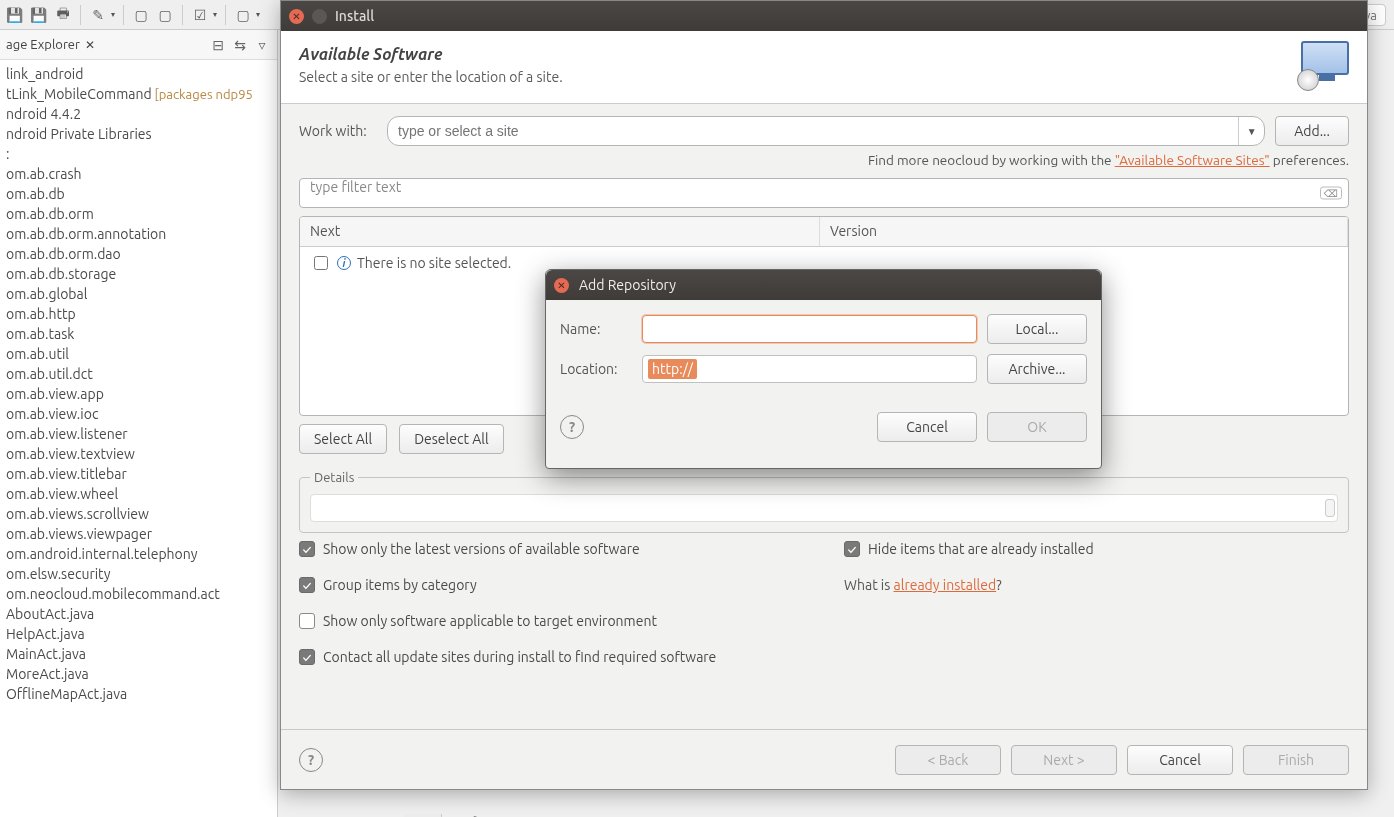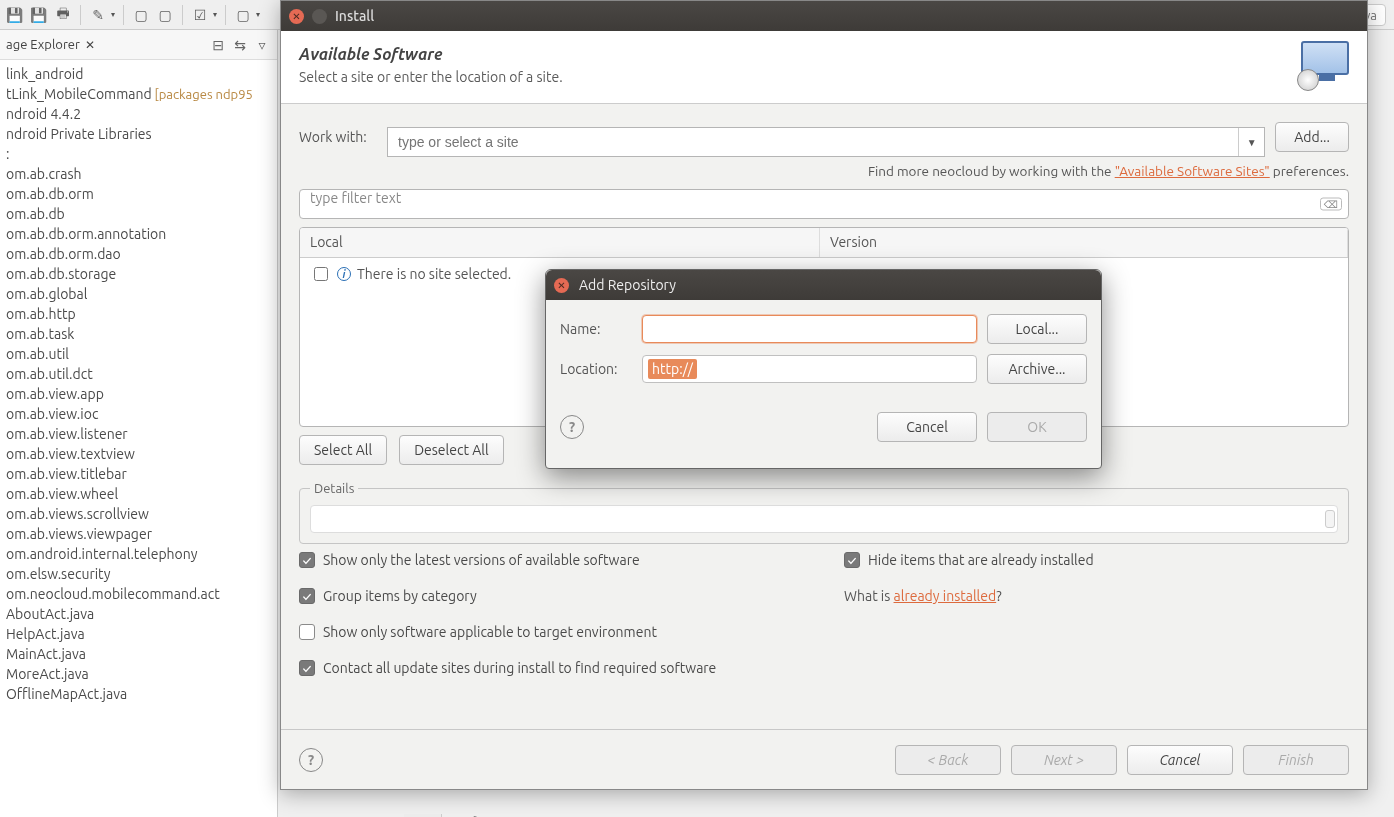--- a/index.html
+++ b/index.html
@@ -69,21 +69,21 @@
   .iw-header h1 { margin:0 0 6px 0; font-size:16px; font-weight:bold; color:#444;font-style:italic;}
   .iw-header .sub { color:#5a5a5a; font-size:14px;}
   .iw-header .monitor-icon { position:absolute; right:14px; top:10px; width:52px; height:44px; }
   .monitor-icon .screen{ width:48px;height:34px;border:2px solid #4a6fa5;border-radius:3px; background:linear-gradient(#cfe0f5,#a3c2e8); position:relative;}
   .monitor-icon .stand{ width:16px;height:6px;background:#4a6fa5;margin:0 auto;}
   .monitor-icon .disc{ position:absolute; left:-4px; bottom:-6px; width:22px;height:22px;border-radius:50%; background:radial-gradient(#fff,#c8c8c8); border:1px solid #888;}
 
   .iw-body { padding:12px 18px; }
   .workwith-row { display:flex; align-items:center; gap:10px; }
   .workwith-row label{ color:#555; font-size:14px; min-width:78px;}
-  .combo { flex:1; display:flex; height:30px; border:1px solid #b5b5b5; border-radius:0; background:#fff;margin-top:11px;}
+  .combo { flex:1; display:flex; height:30px; border:1px solid #b5b5b5; border-radius:12px; background:#fff;}
   .combo input { flex:1; border:none; outline:none; padding:0 10px; font-size:14px; color:#888; background:transparent; border-radius:4px 0 0 4px;}
   .combo .arrow{ width:26px; display:flex;align-items:center;justify-content:center; border-left:1px solid #ccc; color:#555; font-size:10px;}
   .btn { height:30px; border:1px solid #b5b5b5; background:linear-gradient(#fdfdfd,#ececec); border-radius:4px; padding:0 18px; font-size:14px; color:#444; display:inline-flex; align-items:center; justify-content:center; cursor:pointer;}
   .btn.small{ padding:0 14px;}
   .btn.disabled{ color:#aaa; background:#ececec;}
   .find-row{ text-align:right; font-size:13.5px; color:#555; margin-top:6px;}
   .find-row a, a.olink { color:#dd6a3d; text-decoration:underline; }
 
   .filter-input { width:100%; height:30px; margin-top:10px; border:1px solid #b5b5b5; border-radius:4px; padding:0 10px; font-size:14px; color:#888; background:#fff; position:relative;}
   .filter-input .clear{ position:absolute; right:6px; top:50%; transform:translateY(-50%); border:1px solid #bbb; border-radius:3px; font-size:10px; color:#888; padding:0 3px;}
@@ -108,21 +108,21 @@
   .opts-col{ flex:1; display:flex; flex-direction:column; gap:20px; font-size:14px; color:#4a4a4a;}
   .chk{ display:flex; align-items:center; gap:8px;}
   .chk .box{ width:16px;height:16px;border:1.5px solid #8a8a8a;border-radius:3px;background:#fff;display:flex;align-items:center;justify-content:center;}
   .chk.on .box{ background:#7a7a7a;border-color:#6a6a6a;}
   .chk.on .box::after{ content:"✓"; color:#fff; font-size:12px; font-weight:bold;}
   .q-col{ color:#555;}
 
   .iw-footer{ position:absolute; left:0; right:0; bottom:0; height:60px; border-top:1px solid #c8c8c8; background:#f2f2f0; display:flex; align-items:center; padding:0 18px; gap:10px;}
   .help-circle{ width:24px;height:24px;border:1.5px solid #888;border-radius:50%;display:flex;align-items:center;justify-content:center;color:#888;font-weight:bold; cursor:pointer;}
   .spacer{flex:1;}
-  .iw-footer .btn{ min-width:106px; justify-content:center;font-style:italic;}
+  .iw-footer .btn{ min-width:106px; justify-content:center;}
 
   
   .addrepo {
     position:absolute; left:545px; top:269px; width:557px; height:200px;
     background:#f2f2f0; border:1px solid #666; border-radius:6px 6px 4px 4px;
     box-shadow:0 8px 28px rgba(0,0,0,.45);
     z-index:50;
   }
   .ar-titlebar{ height:30px; background:linear-gradient(#4a4744,#3e3b38); border-radius:6px 6px 0 0; display:flex; align-items:center; padding:0 8px; gap:10px;}
   .ar-titlebar .t{ color:#eee; font-weight:normal; font-size:14px;text-align:center;}
@@ -175,22 +175,22 @@
       <span class="tbicon">▿</span>
     </div>
   </div>
   <div class="sidebar-list" id="sidebar-list">
       <div class="sidebar-item indent">link_android</div>
       <div class="sidebar-item indent">tLink_MobileCommand<span class="pkg">  [packages ndp95</span></div>
       <div class="sidebar-item indent">ndroid 4.4.2</div>
       <div class="sidebar-item indent">ndroid Private Libraries</div>
       <div class="sidebar-item indent">:</div>
       <div class="sidebar-item indent">om.ab.crash</div>
+      <div class="sidebar-item indent">om.ab.db</div>
       <div class="sidebar-item indent">om.ab.db.orm</div>
-      <div class="sidebar-item indent">om.ab.db</div>
       <div class="sidebar-item indent">om.ab.db.orm.annotation</div>
       <div class="sidebar-item indent">om.ab.db.orm.dao</div>
       <div class="sidebar-item indent">om.ab.db.storage</div>
       <div class="sidebar-item indent">om.ab.global</div>
       <div class="sidebar-item indent">om.ab.http</div>
       <div class="sidebar-item indent">om.ab.task</div>
       <div class="sidebar-item indent">om.ab.util</div>
       <div class="sidebar-item indent">om.ab.util.dct</div>
       <div class="sidebar-item indent">om.ab.view.app</div>
       <div class="sidebar-item indent">om.ab.view.ioc</div>
@@ -239,21 +239,21 @@
       <span>Find more neocloud by working with the </span><a href="#" class="olink">"Available Software Sites"</a><span> preferences.</span>
     </div>
 
     <div class="filter-input">
       <span>type filter text</span>
       <span class="clear">⌫</span>
     </div>
 
     <div class="table">
       <div class="thead">
-        <div class="th name">Local</div>
+        <div class="th name">Next</div>
         <div class="th ver">Version</div>
       </div>
       <div class="trow">
         <input type="checkbox" style="">
         <span class="info-i">i</span>
         <span>There is no site selected.</span>
       </div>
     </div>
 
     <div class="btn-row">

